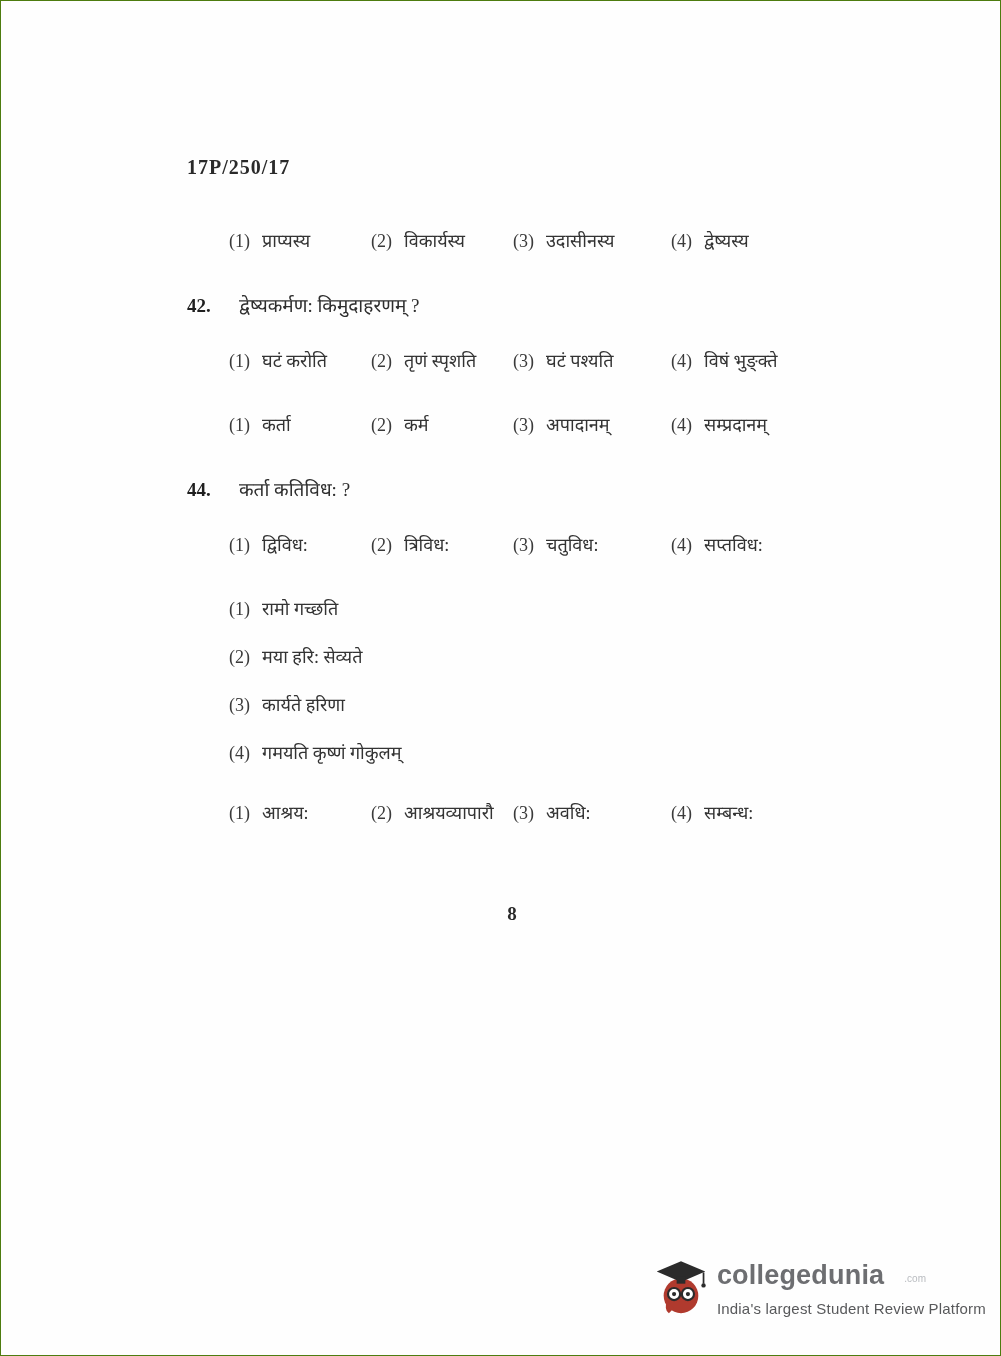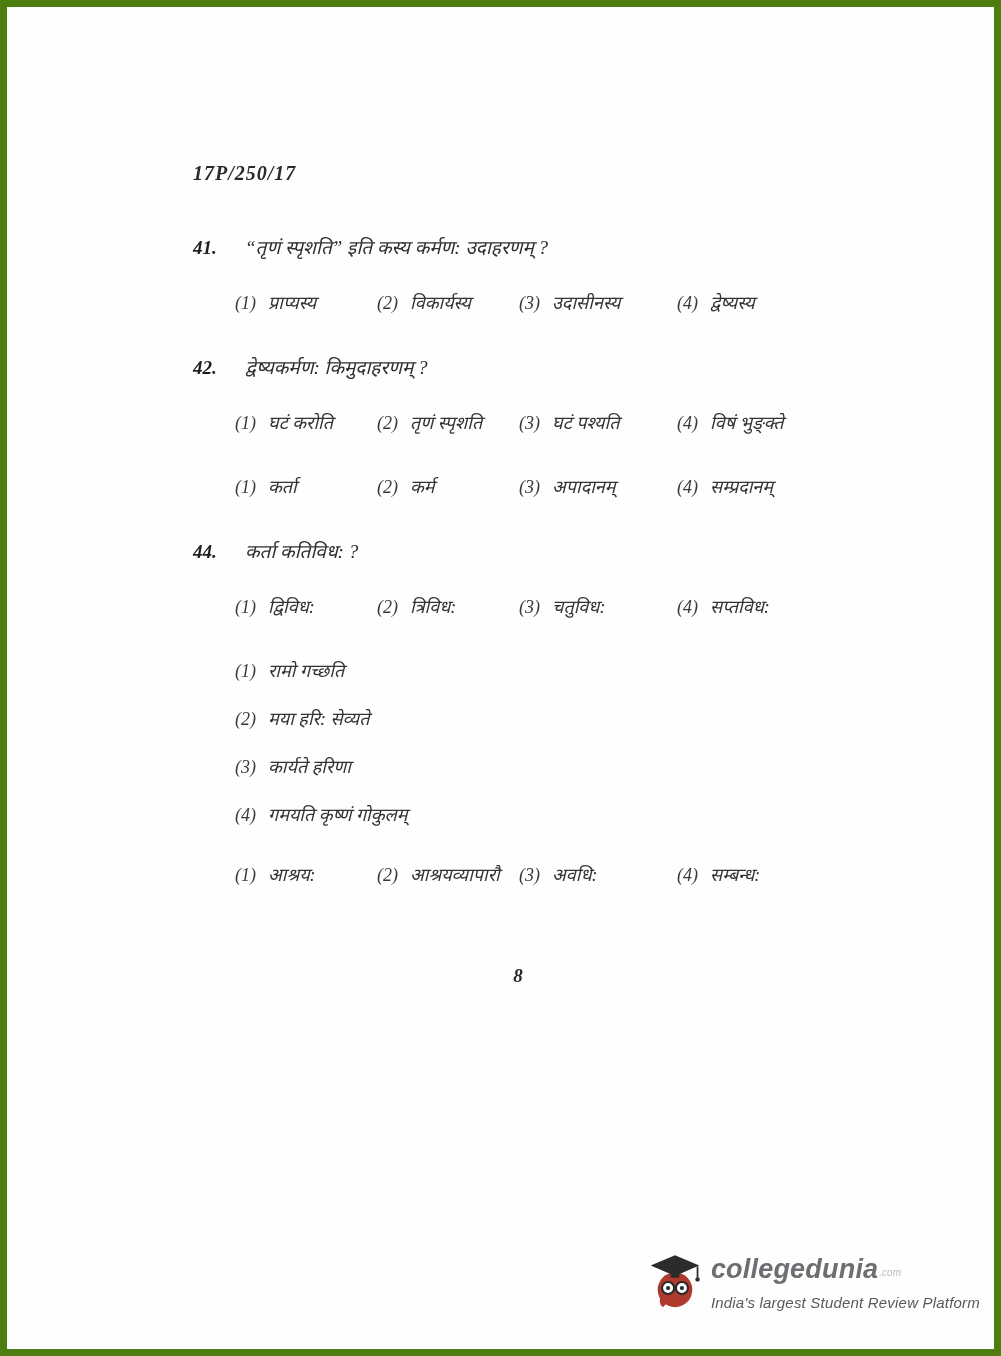--- a/index.html
+++ b/index.html
@@ -5,22 +5,21 @@
   * { margin:0; padding:0; box-sizing:border-box; }
   html,body { background:#ffffff; }
   body {
     width:1001px; height:1356px; position:relative;
     font-family:"Liberation Serif", serif;
     color:#222222;
     overflow:hidden;
   }
   .page {
     position:absolute; inset:0; background:#fefefe;
-    border:7px solid #4d7c0f;
-    font-style:italic;
+    border:1px solid #4d7c0f;
   }
   .paper-code {
     position:absolute; left:186px; top:155px;
     font-weight:700; font-size:20px; letter-spacing:1px; color:#2a2a2a;
   }
   .content {
     position:absolute; left:186px; top:228px; width:650px;
   }
   .question { }
   .q-line {
@@ -46,21 +45,21 @@
     margin-top:78px; width:650px; text-align:center;
     font-weight:700; font-size:19px; color:#2a2a2a;
   }
   .logo {
     position:absolute; right:14px; bottom:38px;
     display:flex; align-items:center; gap:10px;
     font-family:"Liberation Sans", sans-serif;
   }
   .logo-mascot { width:52px; height:58px; }
   .logo-textcol { display:flex; flex-direction:column; }
-  .logo-wordline { display:flex; align-items:flex-start; }
+  .logo-wordline { display:flex; align-items:flex-start;gap:19px; }
   .logo-word {
     font-size:27px; font-weight:700; color:#6d6e71; letter-spacing:0.2px;
     line-height:30px;
   }
   .logo-suffix {
     font-size:10px; color:#b9bcc0; margin-top:13px; margin-left:1px;
   }
   .logo-tagline {
     font-size:15px; color:#58595b; margin-top:10px; letter-spacing:0.2px;
   }
@@ -68,24 +67,20 @@
 </head>
 <body>
 
 <div class="page">
 
   <div class="paper-code">17P/250/17</div>
 
   <div class="content">
 
     <div class="question">
-      <div class="q-line">
-        <span class="q-num">41.</span>
-        <span class="q-text">“तृणं स्पृशति” इति कस्य कर्मण: उदाहरणम् ?</span>
-      </div>
       <div class="options-row">
         <div class="option">
           <span class="opt-label">(1)</span>
           <span class="opt-text">प्राप्यस्य</span>
         </div>
         <div class="option">
           <span class="opt-label">(2)</span>
           <span class="opt-text">विकार्यस्य</span>
         </div>
         <div class="option">

